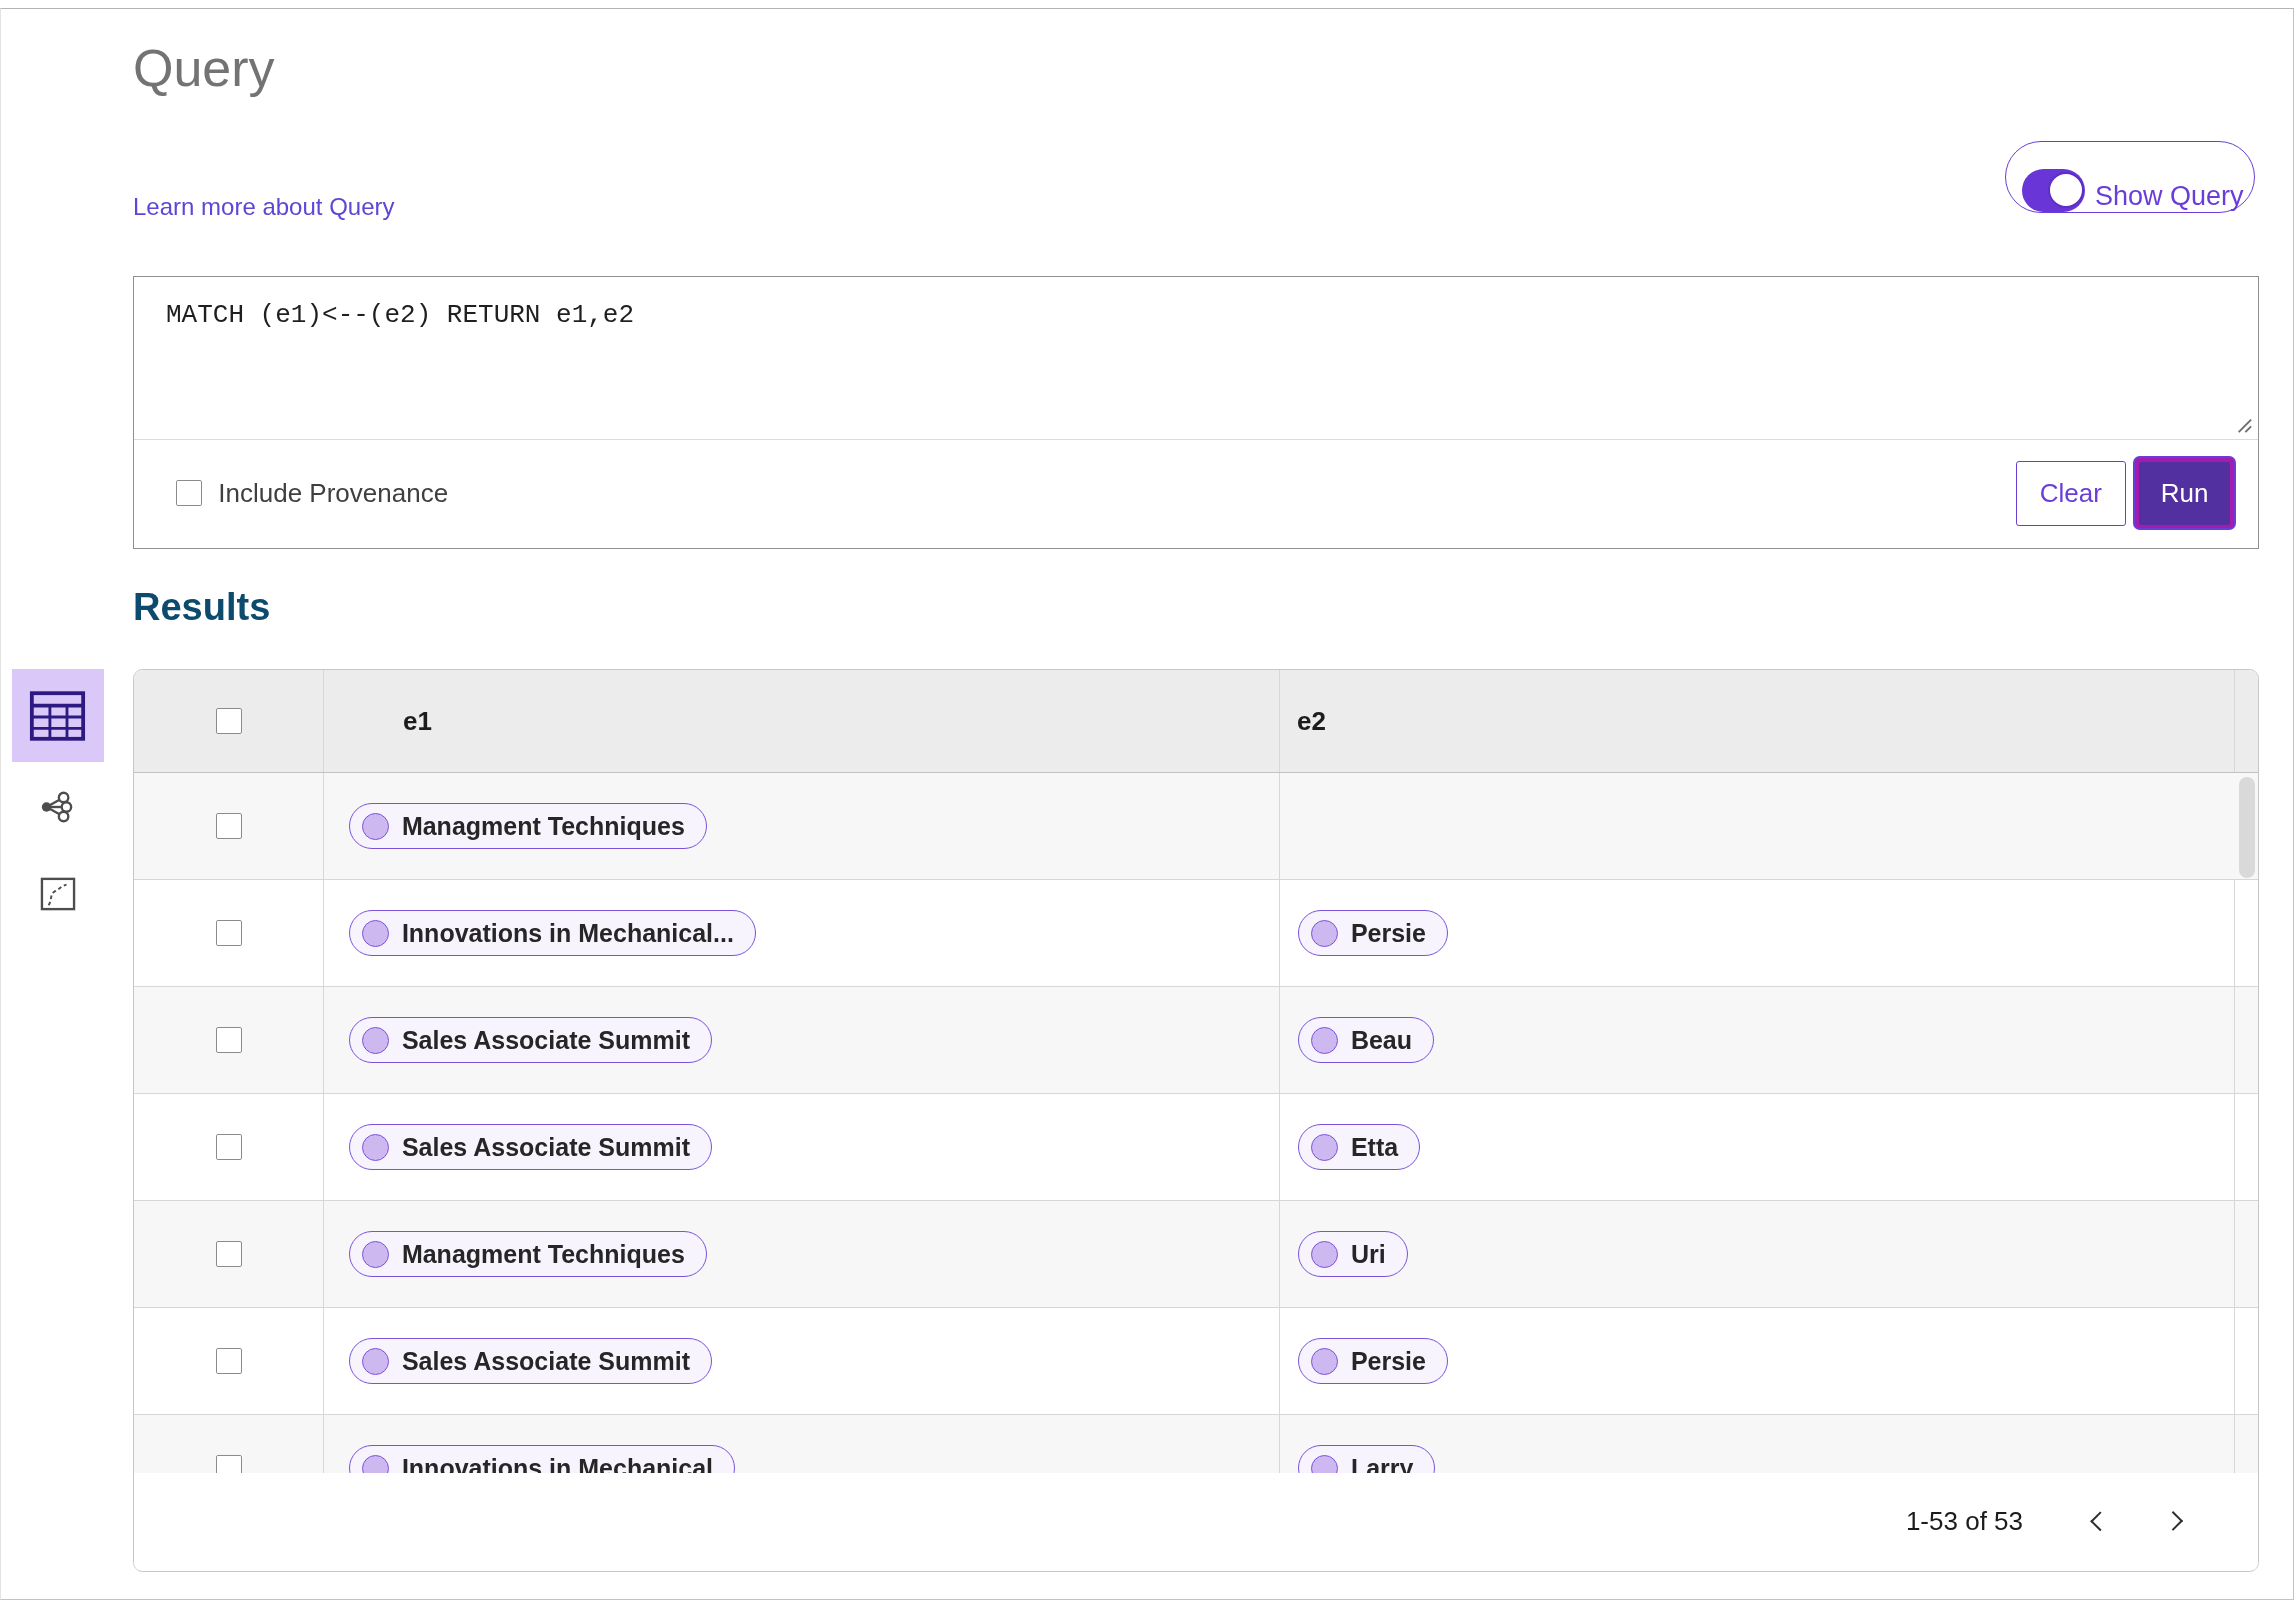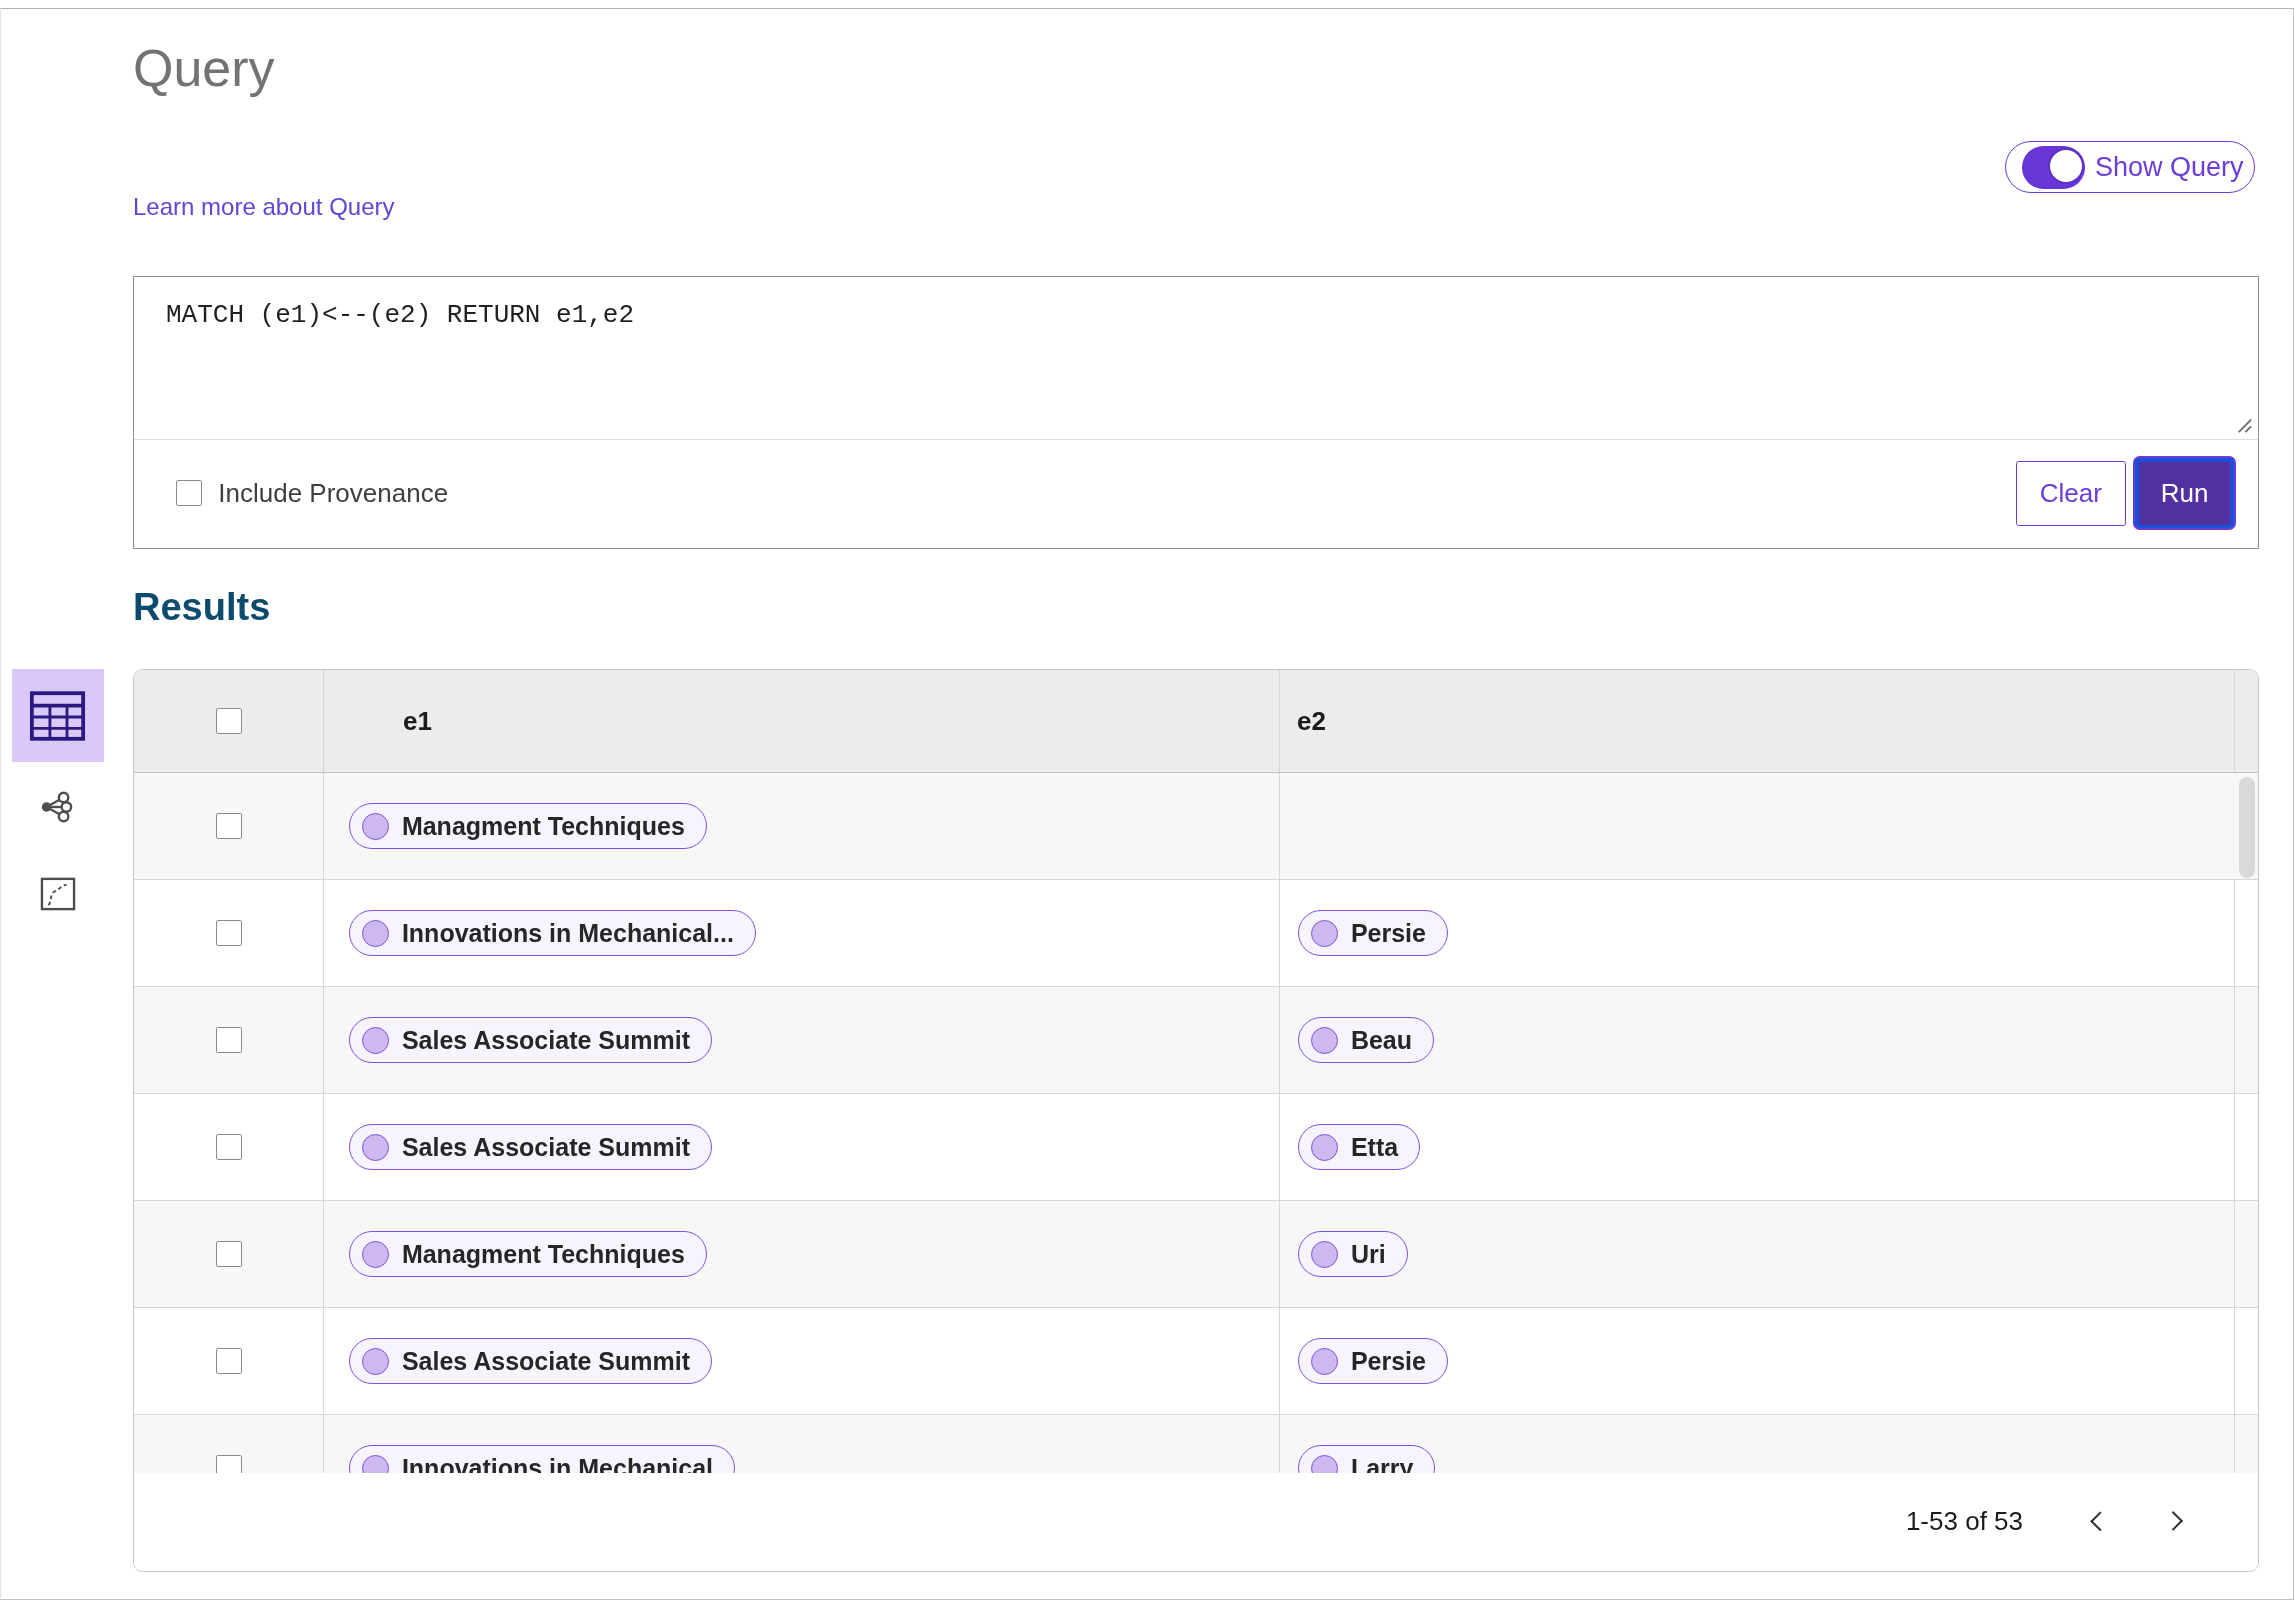--- a/index.html
+++ b/index.html
@@ -9,43 +9,43 @@
   .page { position:relative; width:2294px; height:1601px; background:#fff; overflow:hidden; }
   .page-frame { position:absolute; top:7.6px; left:0; right:0; bottom:1px;
     border-top:1.9px solid #b4b4b4; border-right:1.9px solid #c2c2c2; border-bottom:1.9px solid #c2c2c2;
     border-left:1px solid #e3e3e3; pointer-events:none; }
 
   
   .title { position:absolute; left:133px; top:38px; font-size:52px; font-weight:400; color:#737373; }
   .description { position:absolute; left:133px; top:130px; font-size:24px; color:#414141; }
   .learn-link { position:absolute; left:133px; top:193px; font-size:24px; color:#5f46d4; cursor:pointer; text-decoration:none; }
 
-  .show-query { position:absolute; left:2005px; top:141px; width:250px; height:52px;
-    border:1.9px solid #6a3dd8; border-radius:36px; display:flex; align-items:center;
+  .show-query { position:absolute; left:2005px; top:141px; width:250px; height:72px;
+    border:1.9px solid #6a3dd8; border-radius:36px; display:flex; align-items:flex-end;
     padding-left:16.3px; background:#fff; cursor:pointer; }
   .sq-switch { position:relative; width:63px; height:43px; background:#6a35d6; border-radius:22px; flex:none; }
   .sq-knob { position:absolute; right:1px; top:2.9px; width:36px; height:36px; background:#fff;
     border:2.9px solid #5c30c4; border-radius:50%; }
   .sq-label { margin-left:9.6px; font-size:27px; color:#6a3dd8; white-space:nowrap; }
 
   
   .query-box { position:absolute; left:133px; top:276px; width:2126px; height:273px;
     border:1.9px solid #8f8f8f; background:#fff; }
   .ta-wrap { position:relative; width:100%; height:163px; border-bottom:1.9px solid #dcdcdc; }
   .query-input { width:100%; height:100%; border:none; outline:none; resize:none; background:transparent;
     font-family:"Liberation Mono", monospace; font-size:26px; color:#1f1f1f; padding:23px 32px; }
   .resize-grip { position:absolute; right:4.8px; bottom:4.8px; }
   .qfooter { display:flex; align-items:center; height:106px; padding:0 22px 0 42px; }
   .checkbox { display:inline-block; width:26px; height:26px; border:1.9px solid #8b8b8b;
     border-radius:1.9px; background:#fff; cursor:pointer; flex:none; }
   .prov-label { margin-left:16.3px; font-size:26px; color:#3f3f3f; }
   .qfooter .spacer { flex:1; }
   .btn-clear { width:110px; height:65px; background:#fff; border:1.9px solid #6a3dd8; border-radius:2.9px;
     color:#6a3dd8; font-size:26px; font-family:inherit; cursor:pointer; margin-right:7.6px; }
-  .run-ring { display:inline-flex; border:2.9px solid #6a3dd8; border-radius:6.7px; background:#1d4ed8; padding:3.8px; }
+  .run-ring { display:inline-flex; border:2.9px solid #6a3dd8; border-radius:6.7px; background:#a21caf; padding:3.8px; }
   .btn-run { width:91px; height:63px; background:#53309f; border:none; border-radius:2.9px;
     color:#fff; font-size:26px; font-family:inherit; cursor:pointer; }
 
   
   .results-title { position:absolute; left:133px; top:586px; font-size:38px; font-weight:700; color:#0c4a6e; }
 
   .view-switcher { position:absolute; left:0; top:669px; width:115px; }
   .view-item { position:absolute; display:flex; align-items:center; justify-content:center; cursor:pointer; }
   .view-table { left:11.5px; top:0; width:92px; height:93px; background:#d9c8f8; }
   .view-graph { left:38px; top:120px; width:36px; height:36px; }

